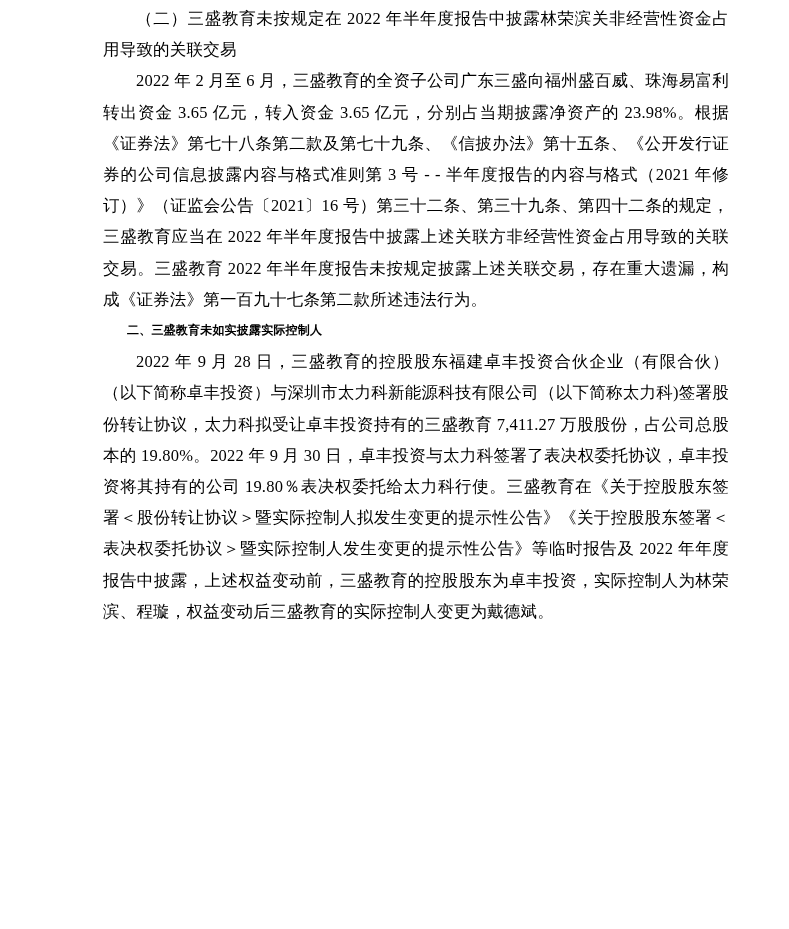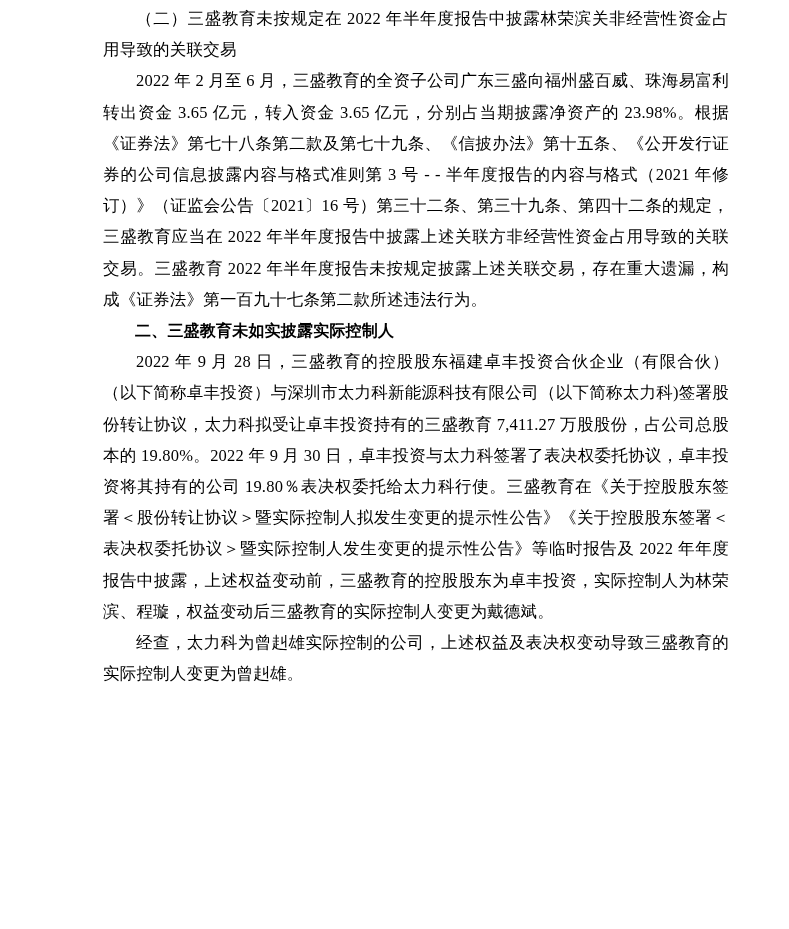--- a/index.html
+++ b/index.html
@@ -30,27 +30,26 @@
     letter-spacing: 0.2px;
     word-break: break-all;
   }
   .para.subheading {
     
     font-weight: normal;
   }
   .para.heading {
     font-weight: bold;
     font-family: "Liberation Sans", "DejaVu Sans", sans-serif;
-    font-size: 16px;
+    font-size: 12px;
   }
 </style>
 </head>
 <body>
 
 <div class="page">
   <div id="doc-body">
       <p class="para subheading">（二）三盛教育未按规定在 2022 年半年度报告中披露林荣滨关非经营性资金占用导致的关联交易</p>
       <p class="para body">2022 年 2 月至 6 月，三盛教育的全资子公司广东三盛向福州盛百威、珠海易富利转出资金 3.65 亿元，转入资金 3.65 亿元，分别占当期披露净资产的 23.98%。根据《证券法》第七十八条第二款及第七十九条、《信披办法》第十五条、《公开发行证券的公司信息披露内容与格式准则第 3 号 - - 半年度报告的内容与格式（2021 年修订）》（证监会公告〔2021〕16 号）第三十二条、第三十九条、第四十二条的规定，三盛教育应当在 2022 年半年度报告中披露上述关联方非经营性资金占用导致的关联交易。三盛教育 2022 年半年度报告未按规定披露上述关联交易，存在重大遗漏，构成《证券法》第一百九十七条第二款所述违法行为。</p>
       <p class="para heading">二、三盛教育未如实披露实际控制人</p>
       <p class="para body">2022 年 9 月 28 日，三盛教育的控股股东福建卓丰投资合伙企业（有限合伙）（以下简称卓丰投资）与深圳市太力科新能源科技有限公司（以下简称太力科)签署股份转让协议，太力科拟受让卓丰投资持有的三盛教育 7,411.27 万股股份，占公司总股本的 19.80%。2022 年 9 月 30 日，卓丰投资与太力科签署了表决权委托协议，卓丰投资将其持有的公司 19.80％表决权委托给太力科行使。三盛教育在《关于控股股东签署＜股份转让协议＞暨实际控制人拟发生变更的提示性公告》《关于控股股东签署＜表决权委托协议＞暨实际控制人发生变更的提示性公告》等临时报告及 2022 年年度报告中披露，上述权益变动前，三盛教育的控股股东为卓丰投资，实际控制人为林荣滨、程璇，权益变动后三盛教育的实际控制人变更为戴德斌。</p>
-      <p class="para body">经查，太力科为曾赳雄实际控制的公司，上述权益及表决权变动导致三盛教育的实际控制人变更为曾赳雄。</p>
     </div>
 </div>
 
 </body></html>

